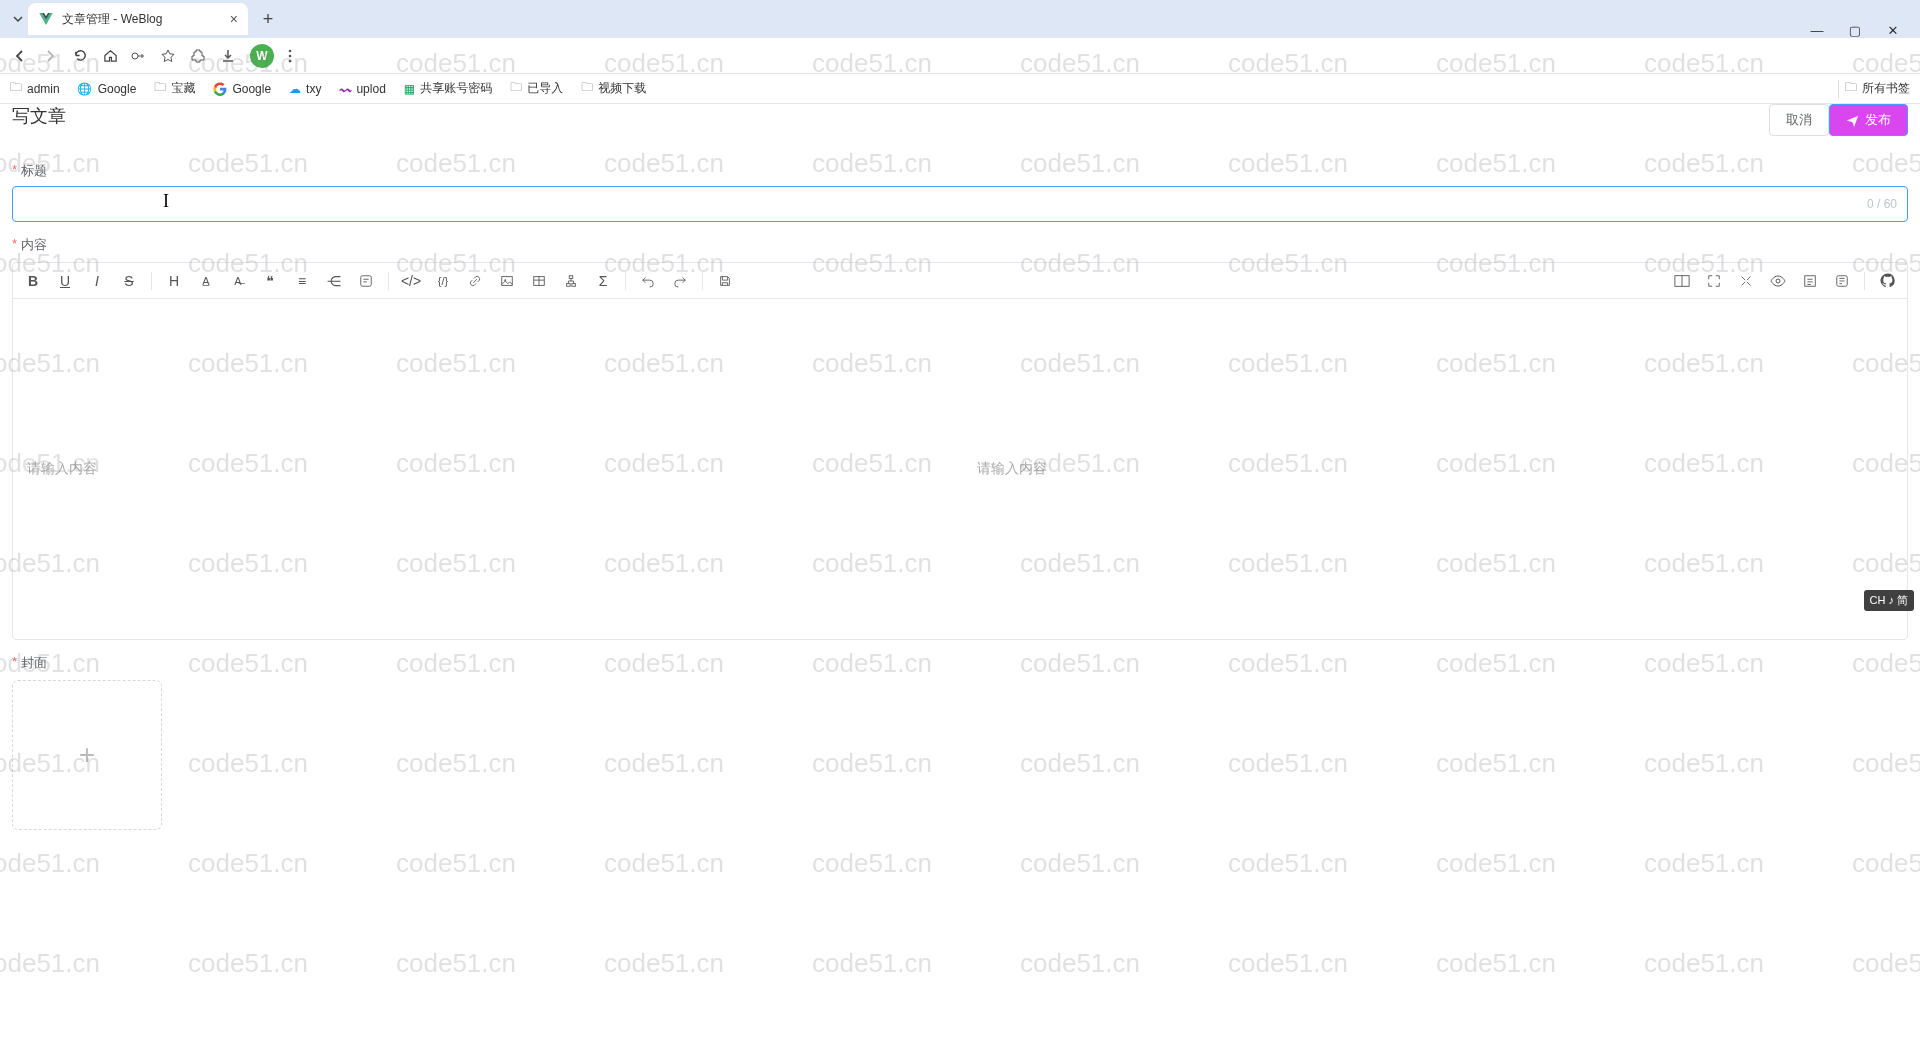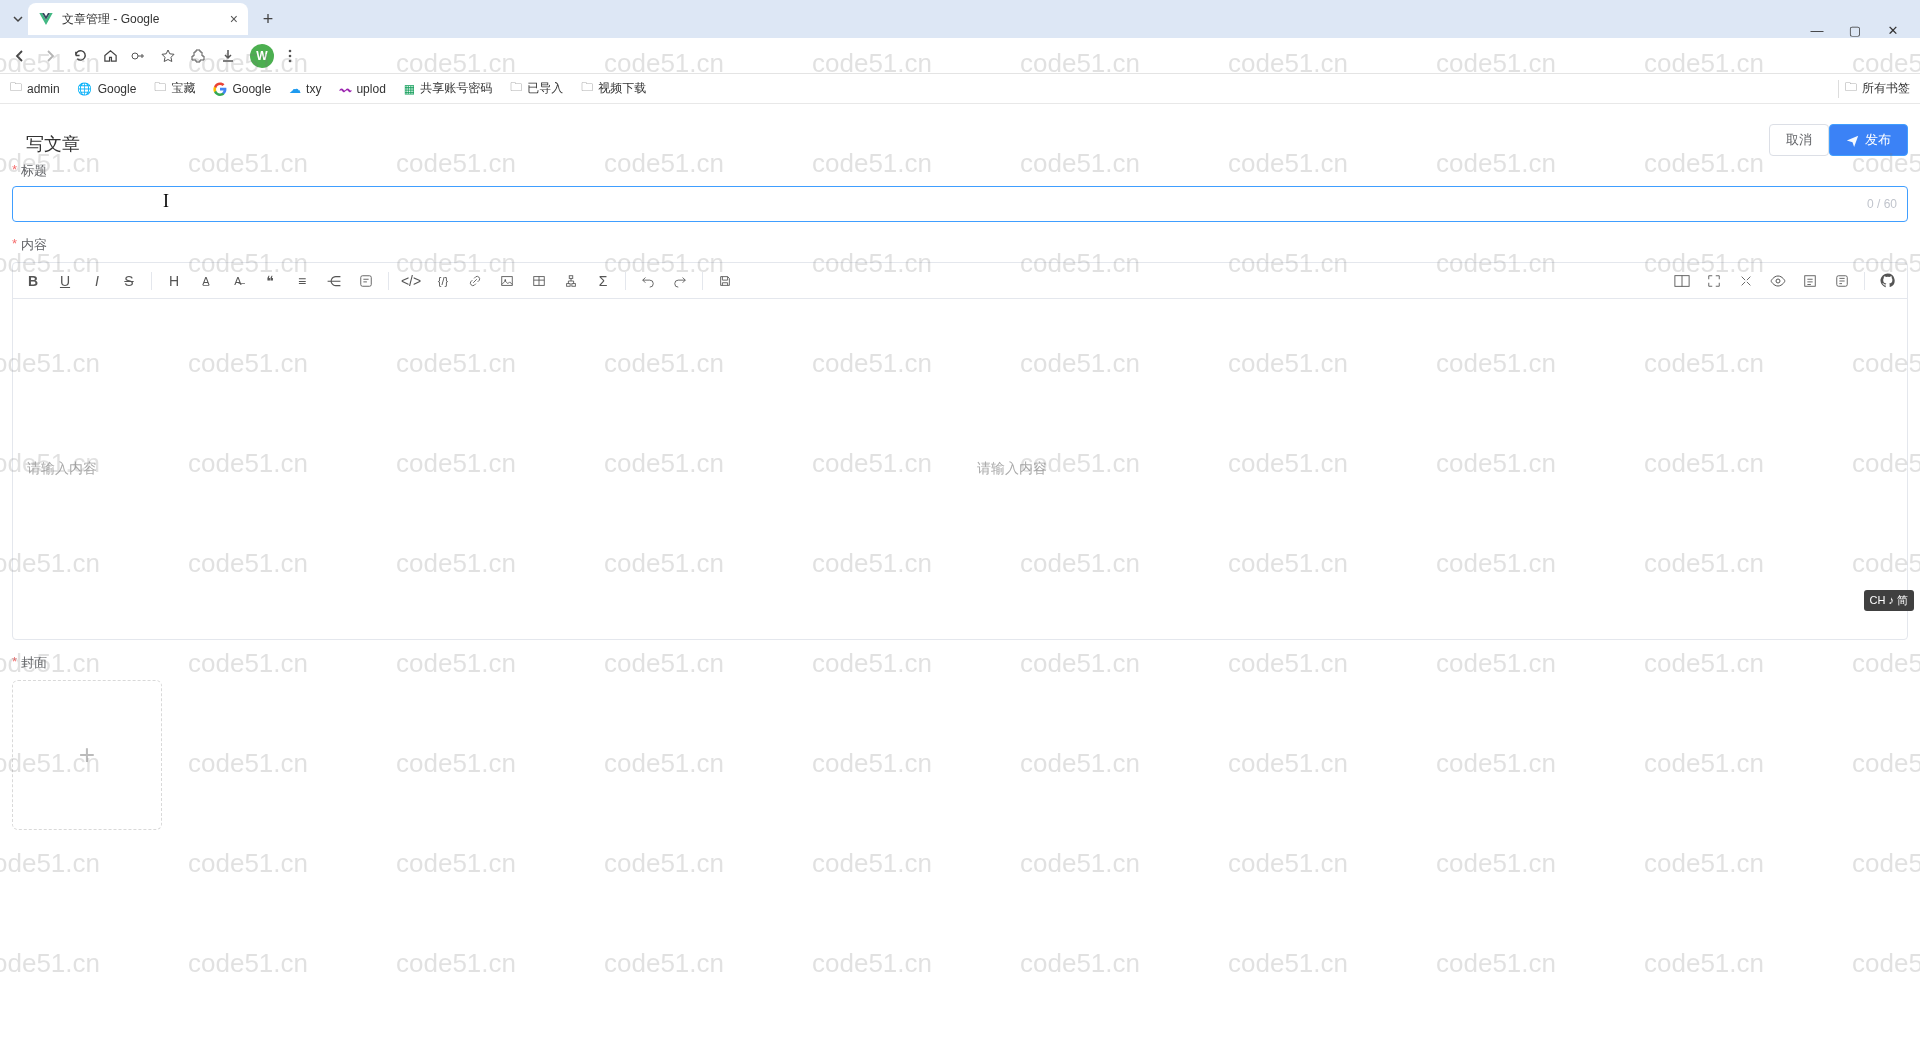--- a/index.html
+++ b/index.html
@@ -26,25 +26,25 @@
 
 .bookmarks-bar { background:#fff; height:30px; display:flex; align-items:center; padding:0 10px; gap:18px; border-bottom: 1px solid #e8e8e8; font-size:12px; color:#333; }
 .bookmarks-bar .bm { display:flex; align-items:center; gap:5px; }
 .bookmarks-bar .folder-icon { color:#666; }
 .bookmarks-bar .g-icon { width:14px; height:14px; }
 .bookmarks-bar .right { margin-left:auto; display:flex; align-items:center; gap:6px; }
 .vdiv { width:1px; height:18px; background:#ddd; }
 
 
 .app { padding: 0 12px; }
-.page-header { display:flex; align-items:flex-end; height:52px;margin-left:14px; }
+.page-header { display:flex; align-items:flex-start; height:52px; }
 .page-title { font-size:18px; font-weight:500; color:#333; }
 .header-actions { margin-left:auto; display:flex; }
 .btn { height:32px; padding:0 16px; border-radius:4px; border:1px solid #dcdfe6; background:#fff; color:#606266; display:flex; align-items:center; gap:6px; font-size:13px; cursor:pointer; }
-.btn-primary { background:#3b82f6; border-color:#409eff; color:#fff;padding-left:16px; }
+.btn-primary { background:#d946ef; border-color:#409eff; color:#fff;padding-left:16px; }
 
 .form-label { font-size:13px; color:#606266; display:flex; gap:4px; margin-top:6px; }
 .required { color:#f56c6c; }
 
 .title-input-wrap { margin-top:6px; border:1px solid #409eff; border-radius:4px; height:36px; display:flex; align-items:center; padding:0 10px; position:relative; }
 .title-input { flex:1; border:none; outline:none; font-size:14px; height:100%; background:transparent; }
 .input-counter { color:#c0c4cc; font-size:12px; }
 .text-cursor { position:absolute; left:150px; top:4px; color:#000; font-size:18px; font-family:serif; pointer-events:none; }
 
 .editor-wrap { border:1px solid #e4e7ed; border-radius:4px; margin-top:8px; }
@@ -82,21 +82,21 @@
           <path d="M2 4l4 4 4-4" stroke="currentColor" fill="none" stroke-width="1.5"></path>
         </svg>
     </div>
     <div class="tab">
       <span class="favicon">
         <svg viewBox="0 0 24 24" width="16" height="16">
             <path fill="#42b883" d="M2 3h4l6 10L18 3h4L12 21z"></path>
             <path fill="#35495e" d="M6 3h3l3 5 3-5h3l-6 10z"></path>
           </svg>
       </span>
-      <span class="title">文章管理 - Google</span>
+      <span class="title">文章管理 - WeBlog</span>
       <span class="close">×</span>
     </div>
     <div class="newtab">+</div>
   </div>
   <div class="win-controls">
     <span>—</span>
     <span>▢</span>
     <span>✕</span>
   </div>
 </div>

